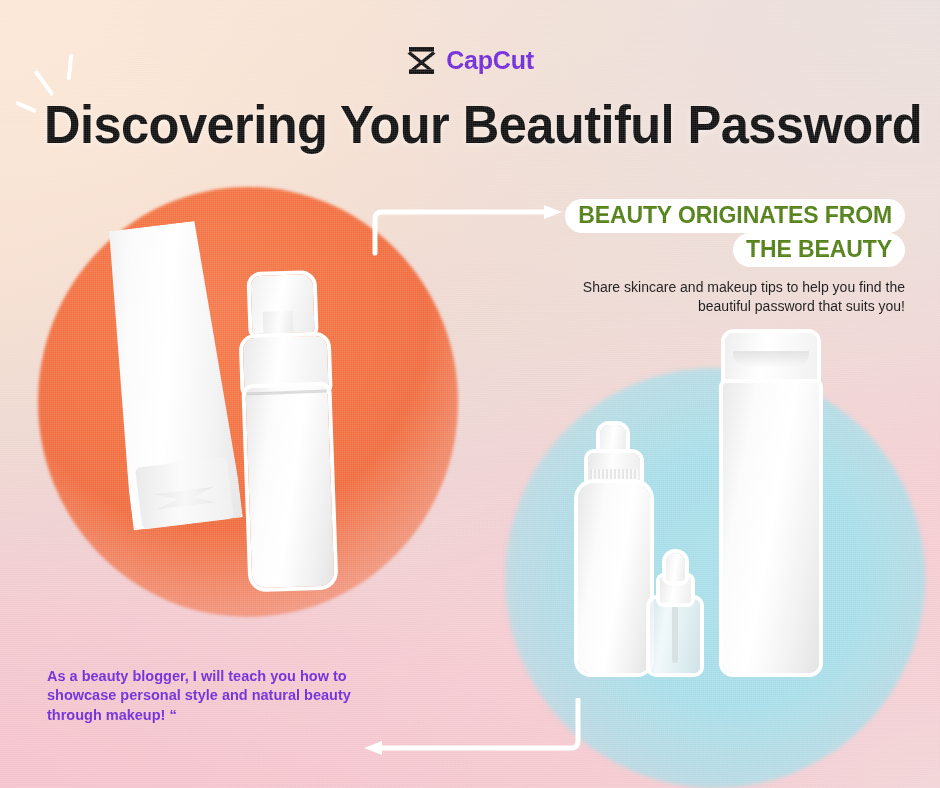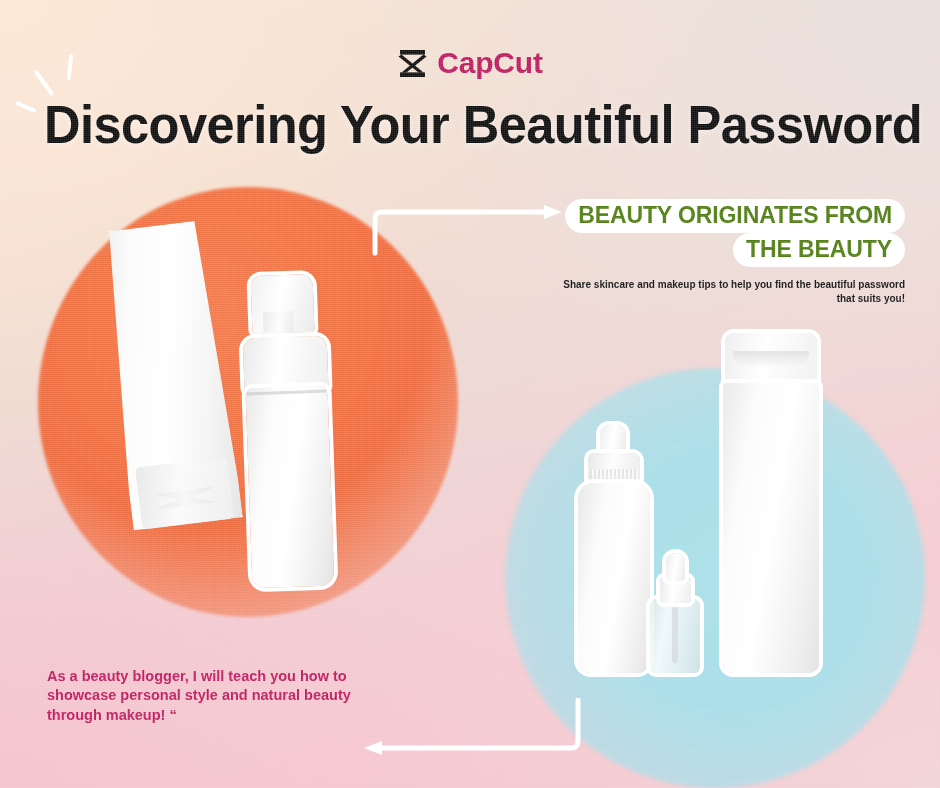--- a/index.html
+++ b/index.html
@@ -95,21 +95,21 @@
     pointer-events:none;
   }
 
   
   .brand{
     position:absolute;left:0;right:0;top:46px;
     display:flex;align-items:center;justify-content:center;gap:9px;
   }
   .brand-mark{width:31px;height:27px;display:block;}
   .brand-name{
-    font-size:30px;font-weight:700;color:#be185d;
+    font-size:25px;font-weight:700;color:#6d28d9;
     letter-spacing:-.2px;
   }
 
   
   .sparkles{position:absolute;left:22px;top:52px;width:90px;height:62px;}
   .sparkles span{
     position:absolute;display:block;background:#ffffff;border-radius:3px;
   }
   .sp1{width:4px;height:26px;left:46px;top:2px;transform:rotate(6deg);}
   .sp2{width:4px;height:30px;left:20px;top:16px;transform:rotate(-36deg);}
@@ -139,36 +139,36 @@
     letter-spacing:-.1px;
     white-space:nowrap;
     line-height:1.18;
   }
 
   .block-right{
     position:absolute;right:35px;top:199px;width:350px;text-align:right;
   }
   .body-right{
     margin-top:11px;
-    font-size:10px;
-    font-weight:700;
+    font-size:14px;
+    font-weight:400;
     line-height:1.34;
     color:#121212;
     text-align:right;
   }
 
   .block-left{
     position:absolute;left:47px;top:657px;width:360px;text-align:left;
   }
   .body-left{
     margin-top:10px;
     font-size:14.5px;
     font-weight:700;
     line-height:1.34;
-    color:#be185d;
+    color:#6d28d9;
     text-align:left;
   }
 
   
   .arrow{position:absolute;}
   .arrow-top{left:366px;top:203px;}
   .arrow-bottom{left:350px;top:698px;}
 
   
   .product{position:absolute;}

